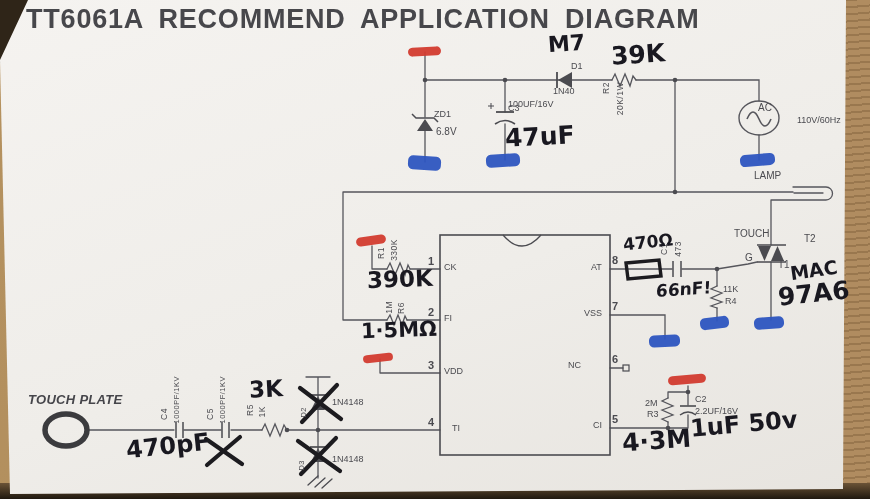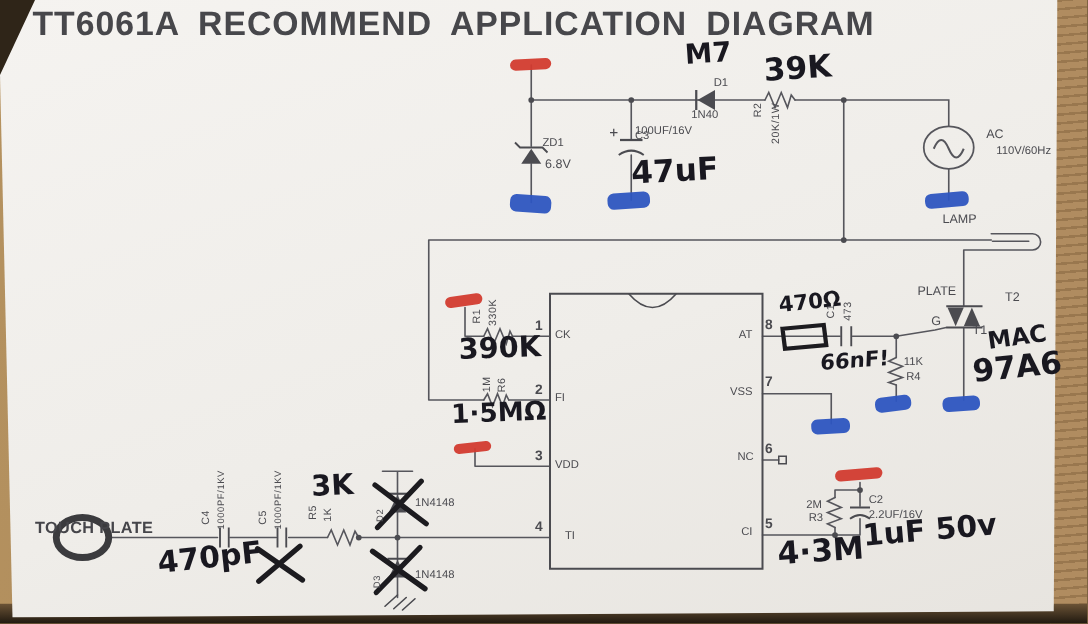--- a/index.html
+++ b/index.html
@@ -25,22 +25,22 @@
   .vl.small{font-size:7.5px;}
   .hw{position:absolute;font-family:"DejaVu Sans",sans-serif;font-weight:700;color:#191820;
       white-space:nowrap;line-height:1;}
   .hl{position:absolute;border-radius:5px;opacity:.95;}
   .hl.red{background:#d23b2f;}
   .hl.blue{background:#2d55c0;}
   .main-title{position:absolute;left:26px;top:4px;font-size:27px;font-weight:700;color:#47474b;
       letter-spacing:.8px;word-spacing:7px;white-space:nowrap;}
   .ic-title{position:absolute;left:470px;top:210px;font-size:21px;font-weight:700;color:#48484c;
       letter-spacing:.5px;}
-  .touch-lbl{position:absolute;left:28px;top:414px;font-size:13px;font-weight:700;color:#45454a;
-      letter-spacing:.3px;}
+  .touch-lbl{position:absolute;left:28px;top:392px;font-size:13px;font-weight:700;color:#45454a;
+      letter-spacing:.3px;font-style:italic;}
 </style>
 </head>
 <body>
 
 <div id="stage">
   <div class="grain"></div>
   <div class="corner-dark"></div>
   <div class="table-shadow"></div>
   <div class="paper"></div>
 
@@ -150,24 +150,24 @@
   <div class="lbl-layer">
     <div class="main-title">TT6061A RECOMMEND APPLICATION DIAGRAM</div>
     <div class="touch-lbl">TOUCH PLATE</div>
 
     <div class="pl" style="left:434px;top:110px">ZD1</div>
     <div class="pl b" style="left:436px;top:127px">6.8V</div>
     <div class="pl" style="left:508px;top:104px">C3</div>
     <div class="pl" style="left:508px;top:100px">100UF/16V</div>
     <div class="pl" style="left:571px;top:62px">D1</div>
     <div class="pl" style="left:553px;top:87px">1N40</div>
-    <div class="pl b" style="left:789px;top:103px">AC</div>
+    <div class="pl b" style="left:758px;top:103px">AC</div>
     <div class="pl" style="left:797px;top:116px">110V/60Hz</div>
     <div class="pl b" style="left:754px;top:171px">LAMP</div>
-    <div class="pl b" style="left:734px;top:229px">PLATE</div>
+    <div class="pl b" style="left:734px;top:229px">TOUCH</div>
     <div class="pl b" style="left:804px;top:234px">T2</div>
     <div class="pl b" style="left:778px;top:260px">T1</div>
     <div class="pl b" style="left:745px;top:253px">G</div>
     <div class="pl" style="left:723px;top:285px">11K</div>
     <div class="pl" style="left:725px;top:297px">R4</div>
     <div class="pl" style="left:645px;top:399px">2M</div>
     <div class="pl" style="left:647px;top:410px">R3</div>
     <div class="pl" style="left:695px;top:395px">C2</div>
     <div class="pl" style="left:695px;top:407px">2.2UF/16V</div>
     <div class="pl" style="left:332px;top:398px">1N4148</div>
@@ -196,21 +196,21 @@
     <div class="pl" style="left:444px;top:314px">FI</div>
     <div class="pl num" style="left:428px;top:360px">3</div>
     <div class="pl" style="left:444px;top:367px">VDD</div>
     <div class="pl num" style="left:428px;top:417px">4</div>
     <div class="pl" style="left:452px;top:424px">TI</div>
     <div class="pl num" style="left:612px;top:255px">8</div>
     <div class="pl" style="left:591px;top:263px">AT</div>
     <div class="pl num" style="left:612px;top:301px">7</div>
     <div class="pl" style="left:584px;top:309px">VSS</div>
     <div class="pl num" style="left:612px;top:354px">6</div>
-    <div class="pl" style="left:590px;top:361px">NC</div>
+    <div class="pl" style="left:568px;top:361px">NC</div>
     <div class="pl num" style="left:612px;top:414px">5</div>
     <div class="pl" style="left:593px;top:421px">CI</div>
 
     <div class="hw" style="left:548px;top:33px;font-size:22px;transform:rotate(-4deg)">M7</div>
     <div class="hw" style="left:611px;top:42px;font-size:25px;transform:rotate(-4deg)">39K</div>
     <div class="hw" style="left:505px;top:124px;font-size:25px;transform:rotate(-3deg)">47uF</div>
     <div class="hw" style="left:367px;top:268px;font-size:23px;transform:rotate(-2deg)">390K</div>
     <div class="hw" style="left:361px;top:320px;font-size:21px;transform:rotate(-2deg)">1·5MΩ</div>
     <div class="hw" style="left:249px;top:378px;font-size:23px;transform:rotate(-3deg)">3K</div>
     <div class="hw" style="left:126px;top:434px;font-size:24px;transform:rotate(-6deg)">470pF</div>

